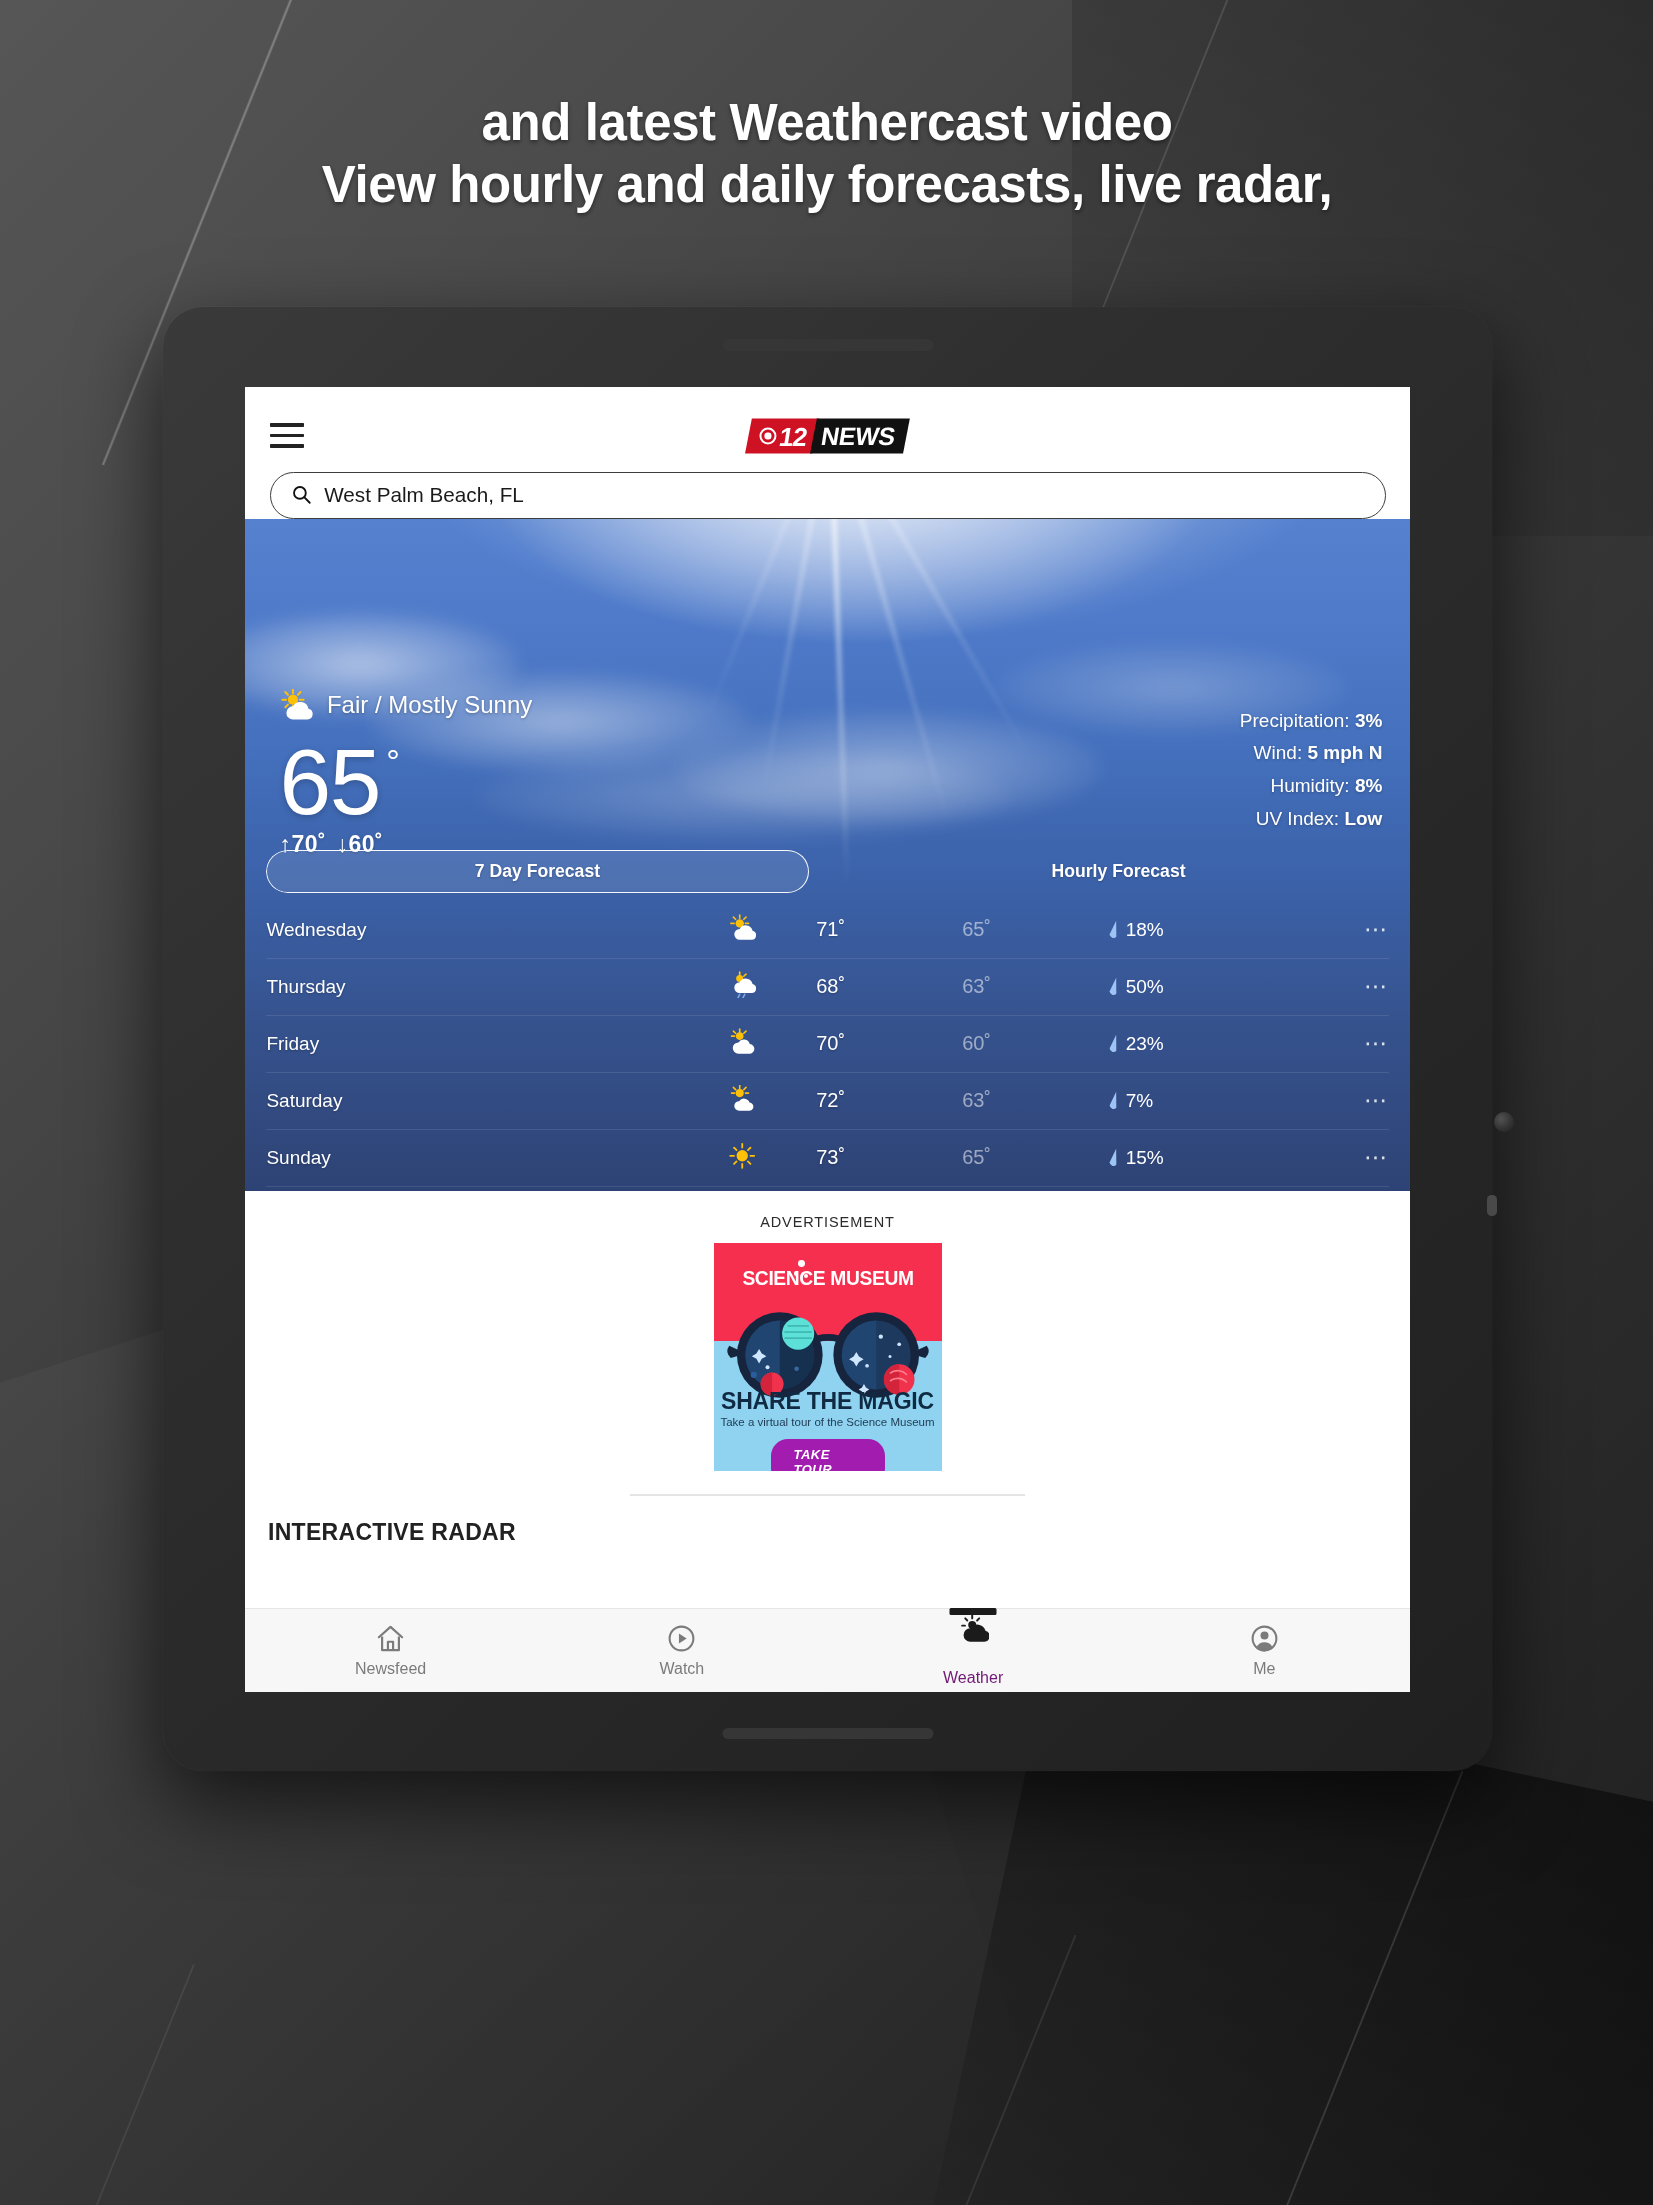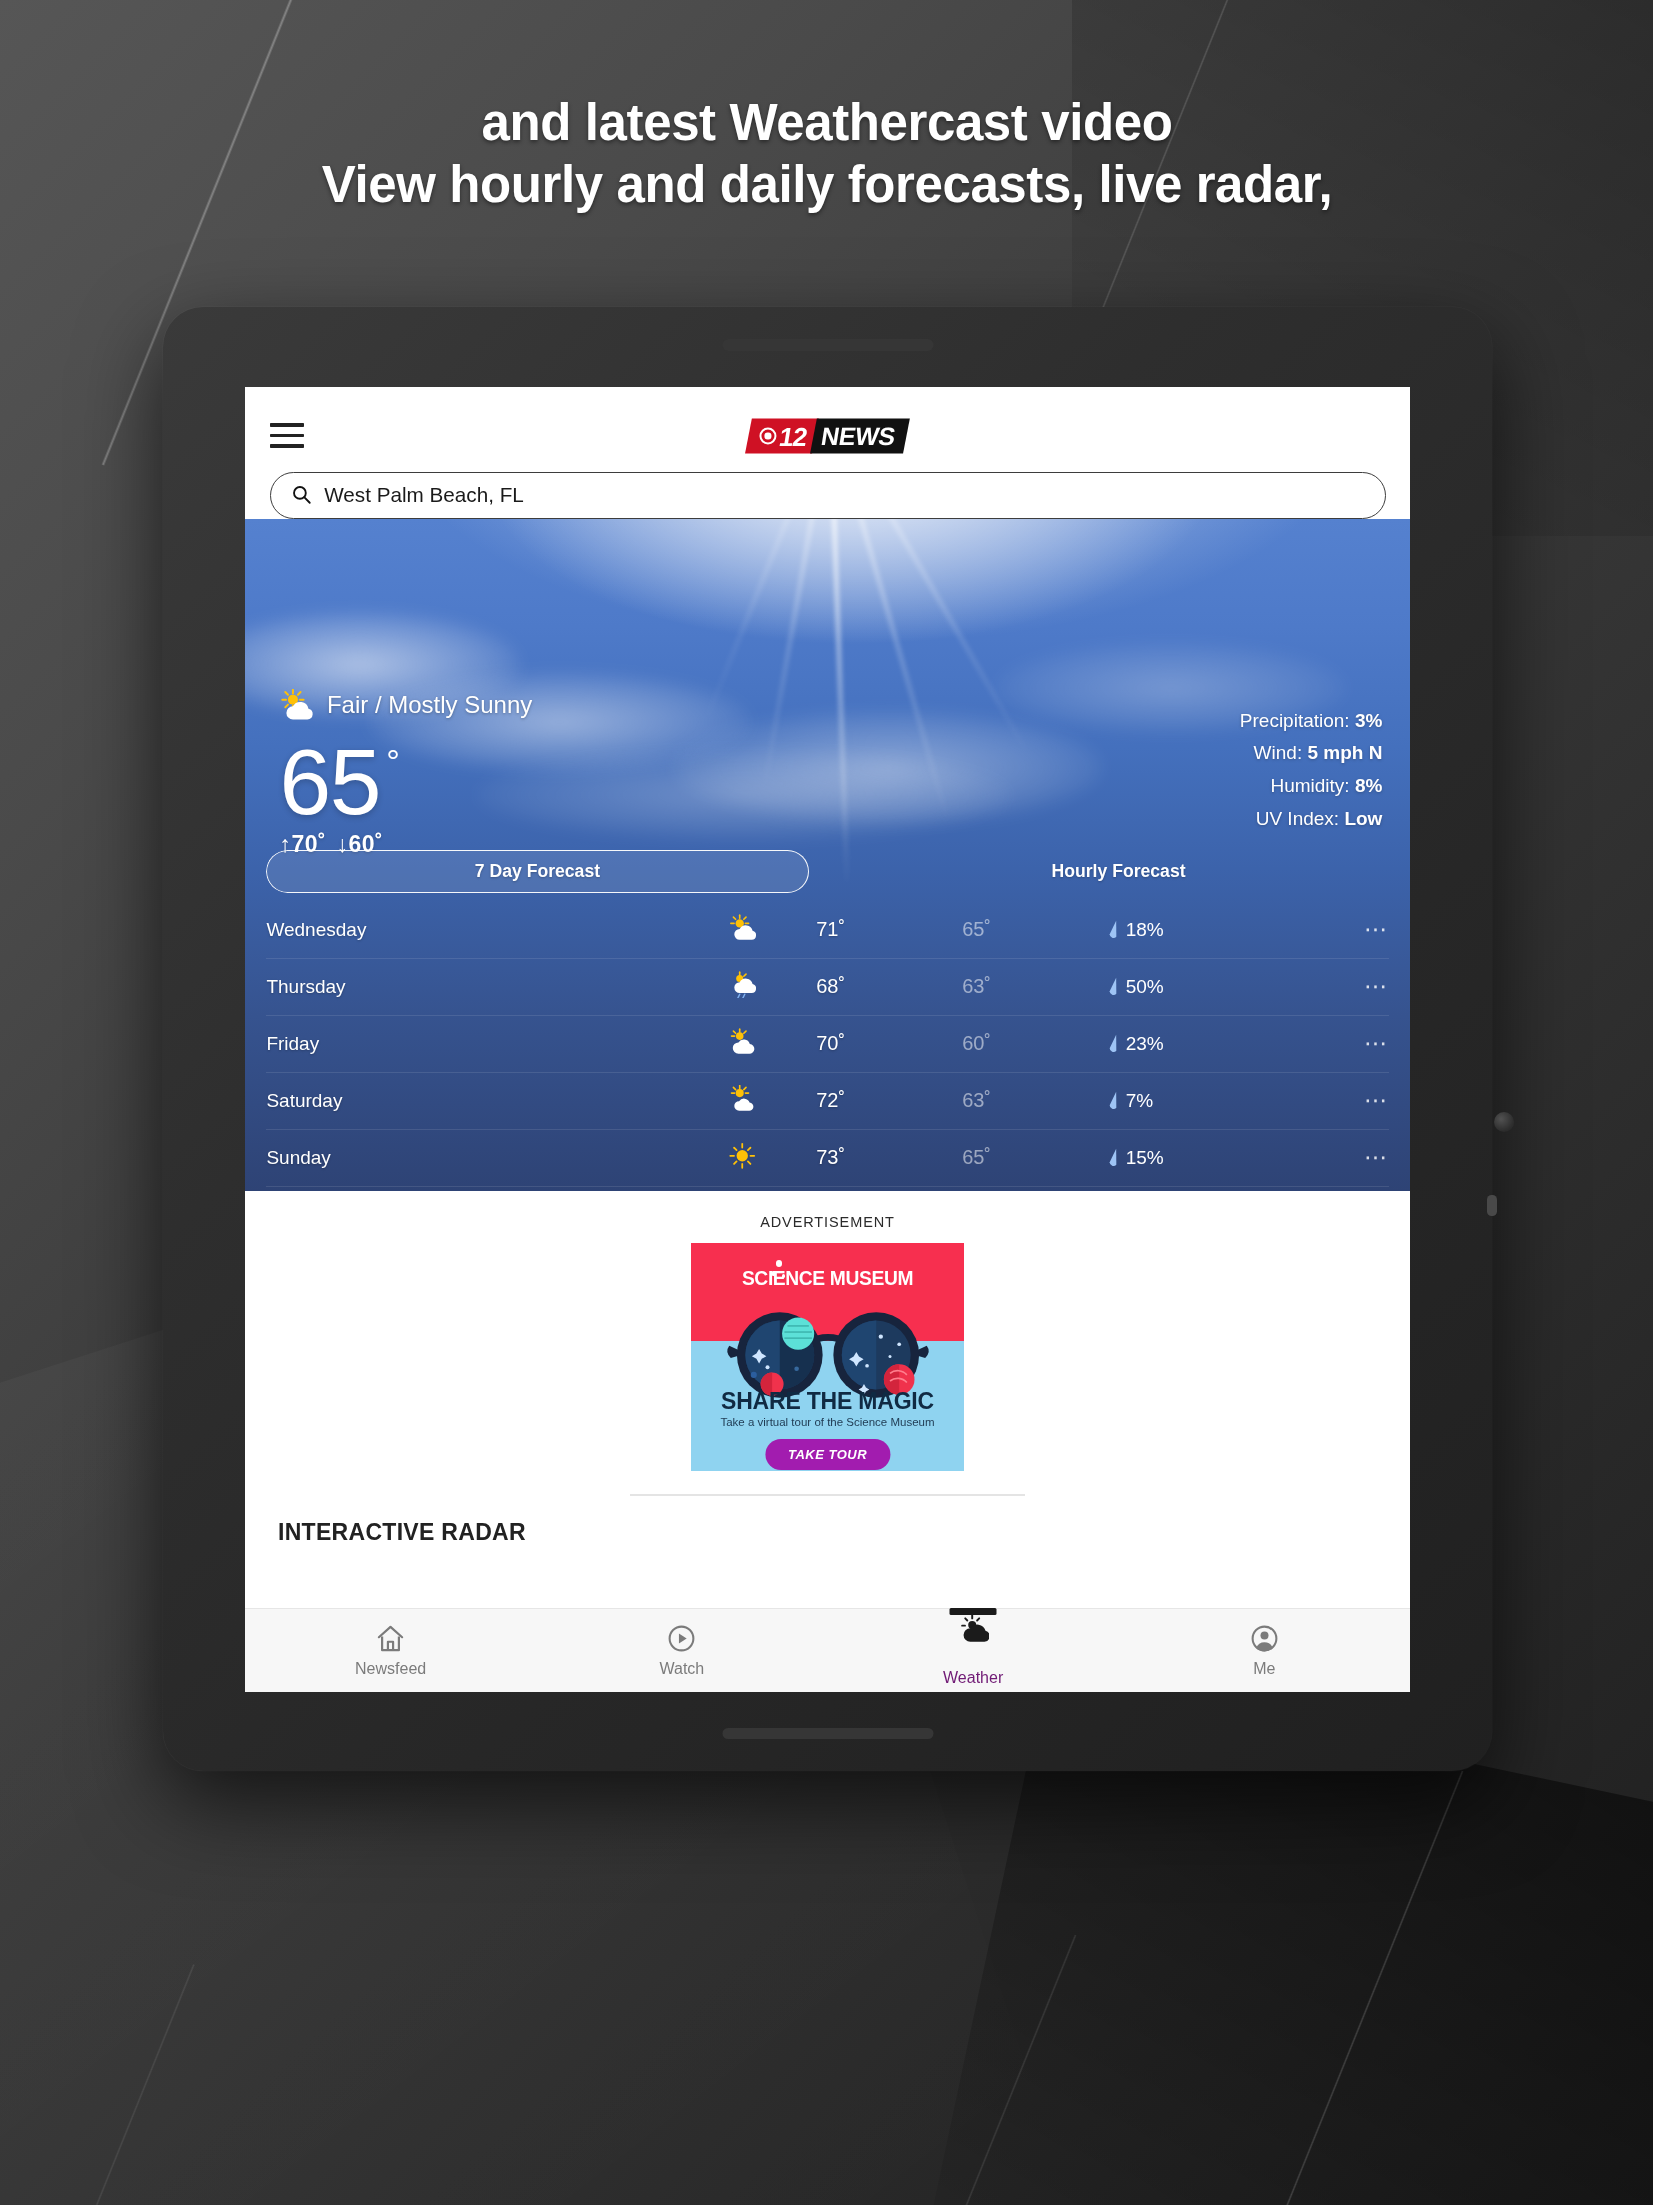--- a/index.html
+++ b/index.html
@@ -278,21 +278,21 @@
   }
   #ad-label {
     text-align: center;
     font-size: 14.5px;
     letter-spacing: 0.9px;
     color: #2b2b2b;
     font-weight: 400;
   }
   #ad-card {
     margin: 13.8px auto 0 auto;
-    width: 273px; height: 228px;
+    width: 228px; height: 228px;
     overflow: hidden;
     position: relative;
     background: #8fd3f0;
   }
   #ad-top {
     position: absolute; left: 0; right: 0; top: 0; height: 98px;
     background: #f72f4f;
   }
   #ad-title {
     position: absolute; left: 0; right: 0; top: 23px;
@@ -325,21 +325,21 @@
     cursor: pointer;
     font-style: italic;
   }
   #ad-divider {
     margin: 23px auto 0 auto;
     width: 395px; height: 1.5px;
     background: #e4e4e4;
   }
   #radar-title {
     margin-top: 23px;
-    padding-left: 33px;
+    padding-left: 23px;
     font-size: 23px; font-weight: bold;
     color: #222; letter-spacing: 0.3px;
   }
 
   
   #bottom-nav {
     position: absolute; left: 0; right: 0; bottom: 0;
     height: 84px;
     background: #f7f7f7;
     border-top: 0.8px solid #e6e6e6;

